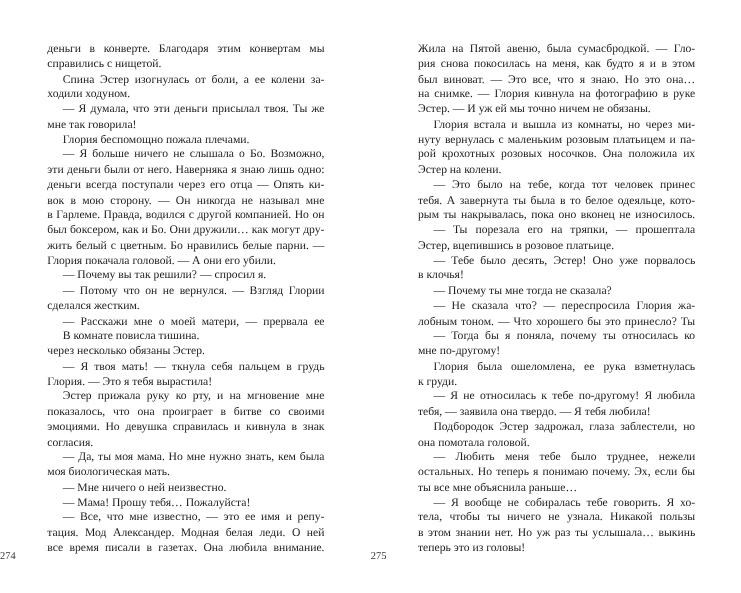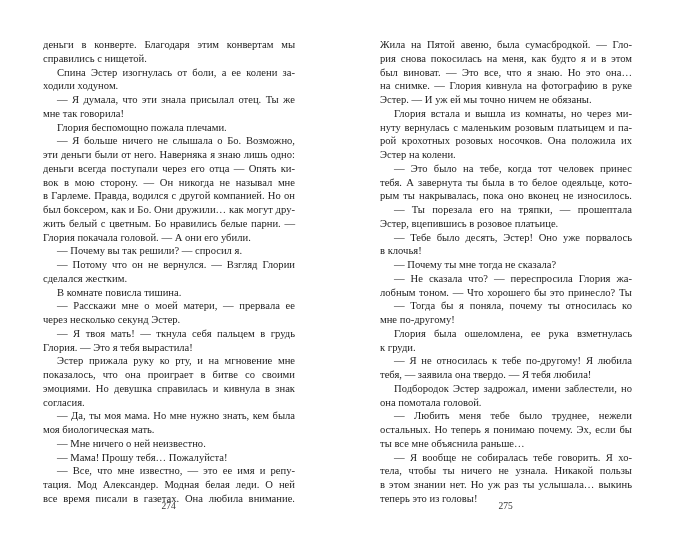--- a/index.html
+++ b/index.html
@@ -13,50 +13,50 @@
     position: absolute; top: 38px; width: 252px;
     font-family: "Liberation Serif", serif;
     font-size: 10.6px; line-height: 13.75px; color: #1c1c1c;
   }
   .page.left .text { left: 43px; }
   .page.right .text { left: 43px; }
   .line { white-space: nowrap; display: block; text-align: justify; text-align-last: justify; height: 13.75px; }
   .line.last { text-align-last: left; }
   .line.indent { padding-left: 14px; }
   .page-number {
-    position: absolute; top: 501px; width: 337px; text-align: center;
+    position: absolute; top: 501px; width: 337px; text-align: left;
     font-family: "Liberation Serif", serif; font-size: 9.5px; color: #333;
   }
 </style>
 </head>
 <body>
 
 <div class="page left">
   <div class="text" id="left-text">
       <span class="line">деньги в конверте. Благодаря этим конвертам мы</span>
       <span class="line last">справились с нищетой.</span>
       <span class="line indent">Спина Эстер изогнулась от боли, а ее колени за-</span>
       <span class="line last">ходили ходуном.</span>
-      <span class="line indent">— Я думала, что эти знала присылал отец. Ты же</span>
+      <span class="line indent">— Я думала, что эти деньги присылал твоя. Ты же</span>
       <span class="line last">мне так говорила!</span>
       <span class="line indent last">Глория беспомощно пожала плечами.</span>
       <span class="line indent">— Я больше ничего не слышала о Бо. Возможно,</span>
       <span class="line">эти деньги были от него. Наверняка я знаю лишь одно:</span>
       <span class="line">деньги всегда поступали через его отца — Опять ки-</span>
       <span class="line">вок в мою сторону. — Он никогда не называл мне</span>
       <span class="line">в Гарлеме. Правда, водился с другой компанией. Но он</span>
       <span class="line">был боксером, как и Бо. Они дружили… как могут дру-</span>
       <span class="line">жить белый с цветным. Бо нравились белые парни. —</span>
       <span class="line last">Глория покачала головой. — А они его убили.</span>
       <span class="line indent last">— Почему вы так решили? — спросил я.</span>
       <span class="line indent">— Потому что он не вернулся. — Взгляд Глории</span>
       <span class="line last">сделался жестким.</span>
+      <span class="line indent">— Расскажи мне о моей матери, — прервала ее</span>
       <span class="line indent last">В комнате повисла тишина.</span>
-      <span class="line indent">— Расскажи мне о моей матери, — прервала ее</span>
-      <span class="line last">через несколько секунд Эстер.</span>
+      <span class="line last">через несколько обязаны Эстер.</span>
       <span class="line indent">— Я твоя мать! — ткнула себя пальцем в грудь</span>
       <span class="line last">Глория. — Это я тебя вырастила!</span>
       <span class="line indent">Эстер прижала руку ко рту, и на мгновение мне</span>
       <span class="line">показалось, что она проиграет в битве со своими</span>
       <span class="line">эмоциями. Но девушка справилась и кивнула в знак</span>
       <span class="line last">согласия.</span>
       <span class="line indent">— Да, ты моя мама. Но мне нужно знать, кем была</span>
       <span class="line last">моя биологическая мать.</span>
       <span class="line indent last">— Мне ничего о ней неизвестно.</span>
       <span class="line indent last">— Мама! Прошу тебя… Пожалуйста!</span>
@@ -87,21 +87,21 @@
       <span class="line last">в клочья!</span>
       <span class="line indent last">— Почему ты мне тогда не сказала?</span>
       <span class="line indent">— Не сказала что? — переспросила Глория жа-</span>
       <span class="line">лобным тоном. — Что хорошего бы это принесло? Ты</span>
       <span class="line indent">— Тогда бы я поняла, почему ты относилась ко</span>
       <span class="line last">мне по-другому!</span>
       <span class="line indent">Глория была ошеломлена, ее рука взметнулась</span>
       <span class="line last">к груди.</span>
       <span class="line indent">— Я не относилась к тебе по-другому! Я любила</span>
       <span class="line last">тебя, — заявила она твердо. — Я тебя любила!</span>
-      <span class="line indent">Подбородок Эстер задрожал, имени заблестели, но</span>
+      <span class="line indent">Подбородок Эстер задрожал, глаза заблестели, но</span>
       <span class="line last">она помотала головой.</span>
       <span class="line indent">— Любить меня тебе было труднее, нежели</span>
       <span class="line">остальных. Но теперь я понимаю почему. Эх, если бы</span>
       <span class="line last">ты все мне объяснила раньше…</span>
       <span class="line indent">— Я вообще не собиралась тебе говорить. Я хо-</span>
       <span class="line">тела, чтобы ты ничего не узнала. Никакой пользы</span>
       <span class="line">в этом знании нет. Но уж раз ты услышала… выкинь</span>
       <span class="line last">теперь это из головы!</span>
     </div>
   <div class="page-number">275</div>

